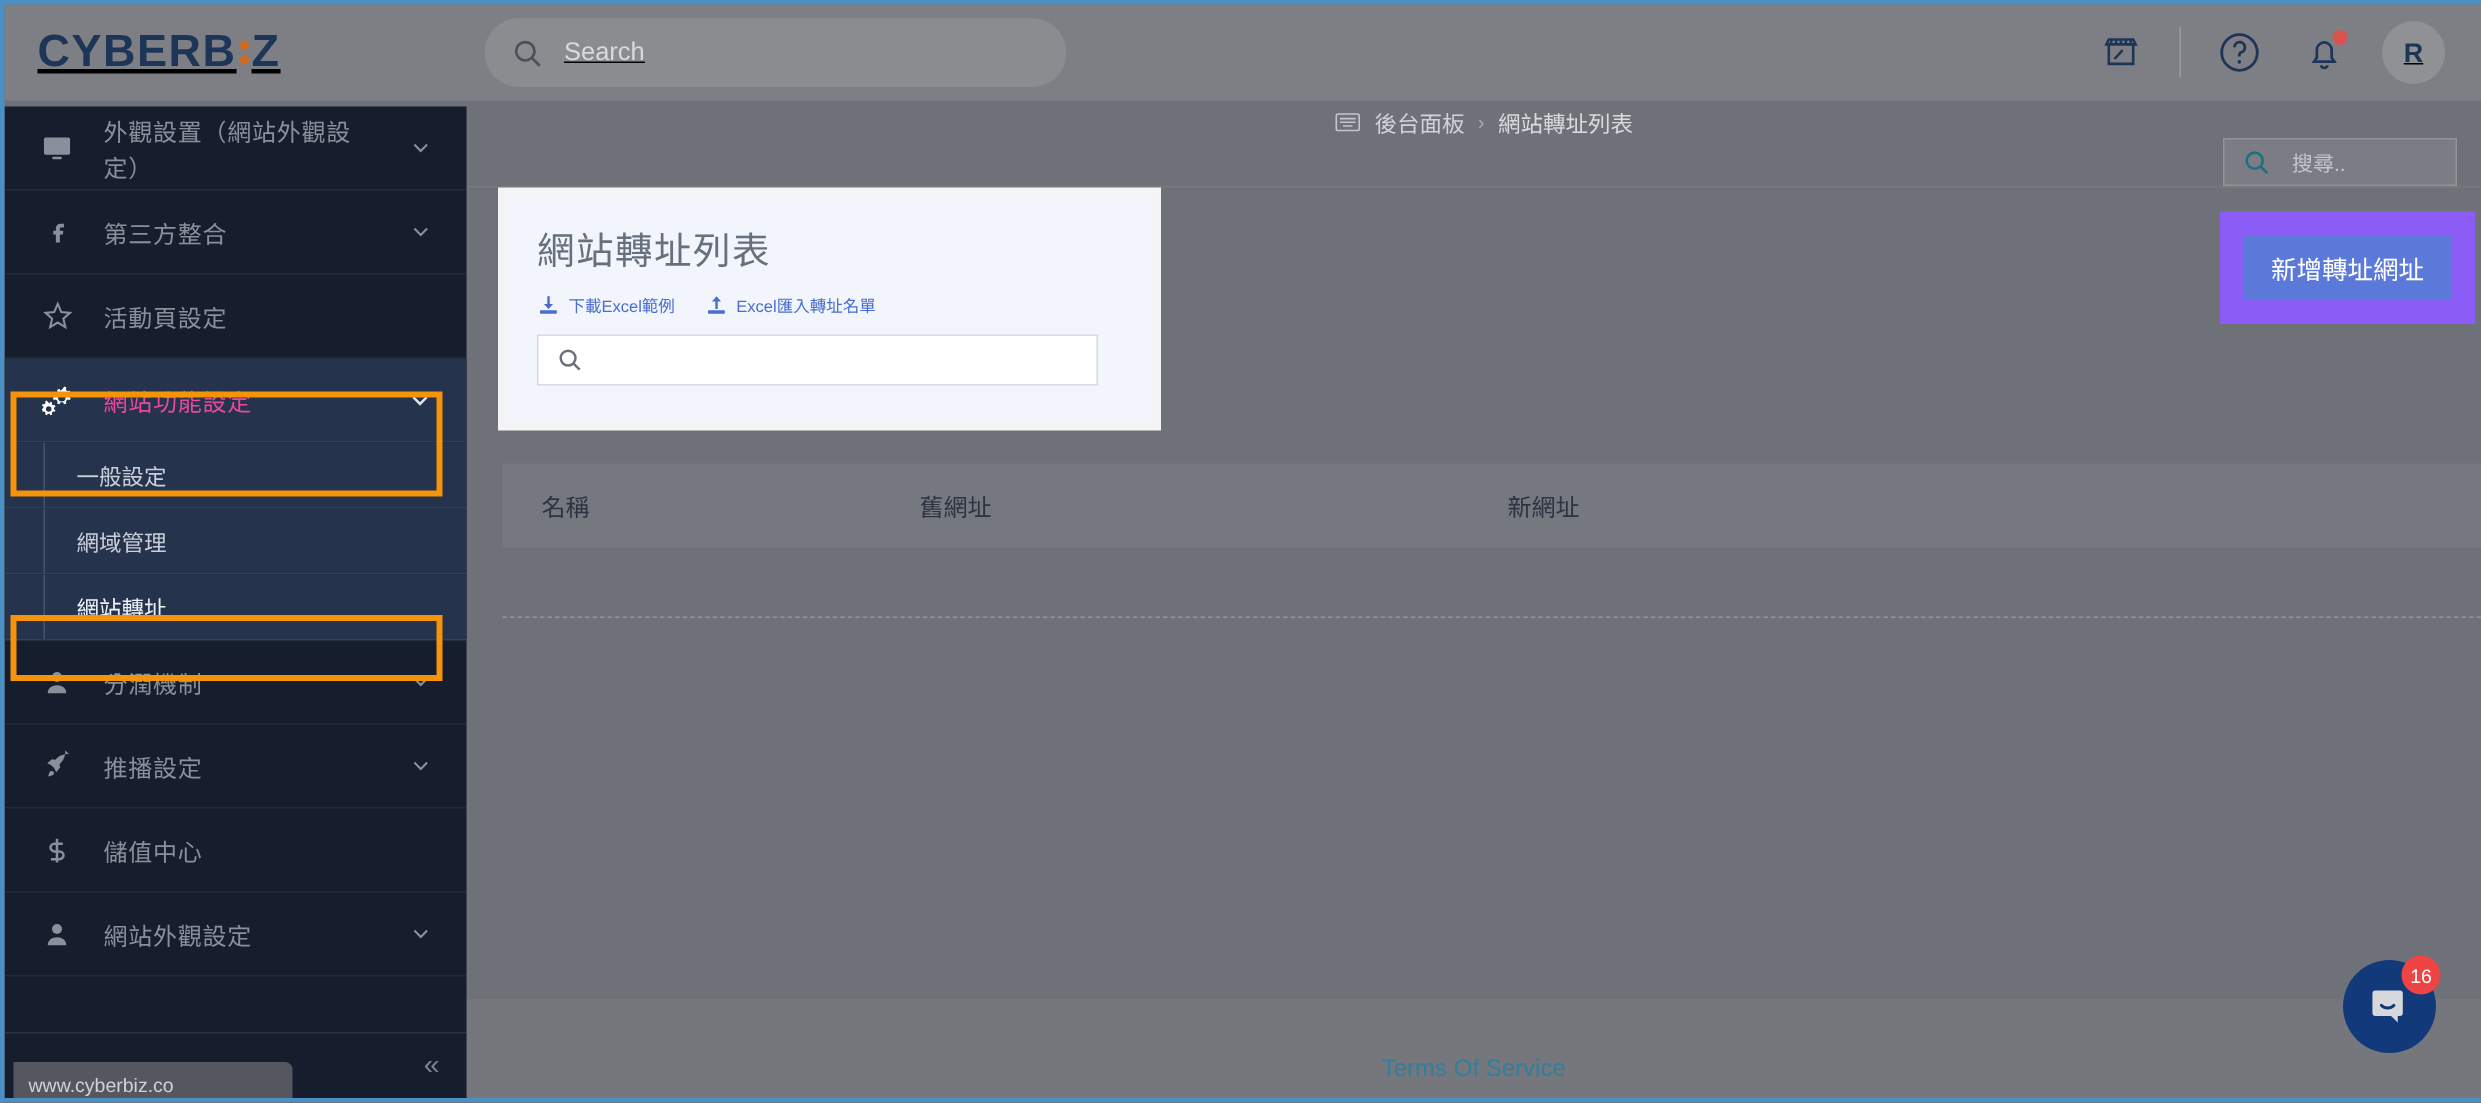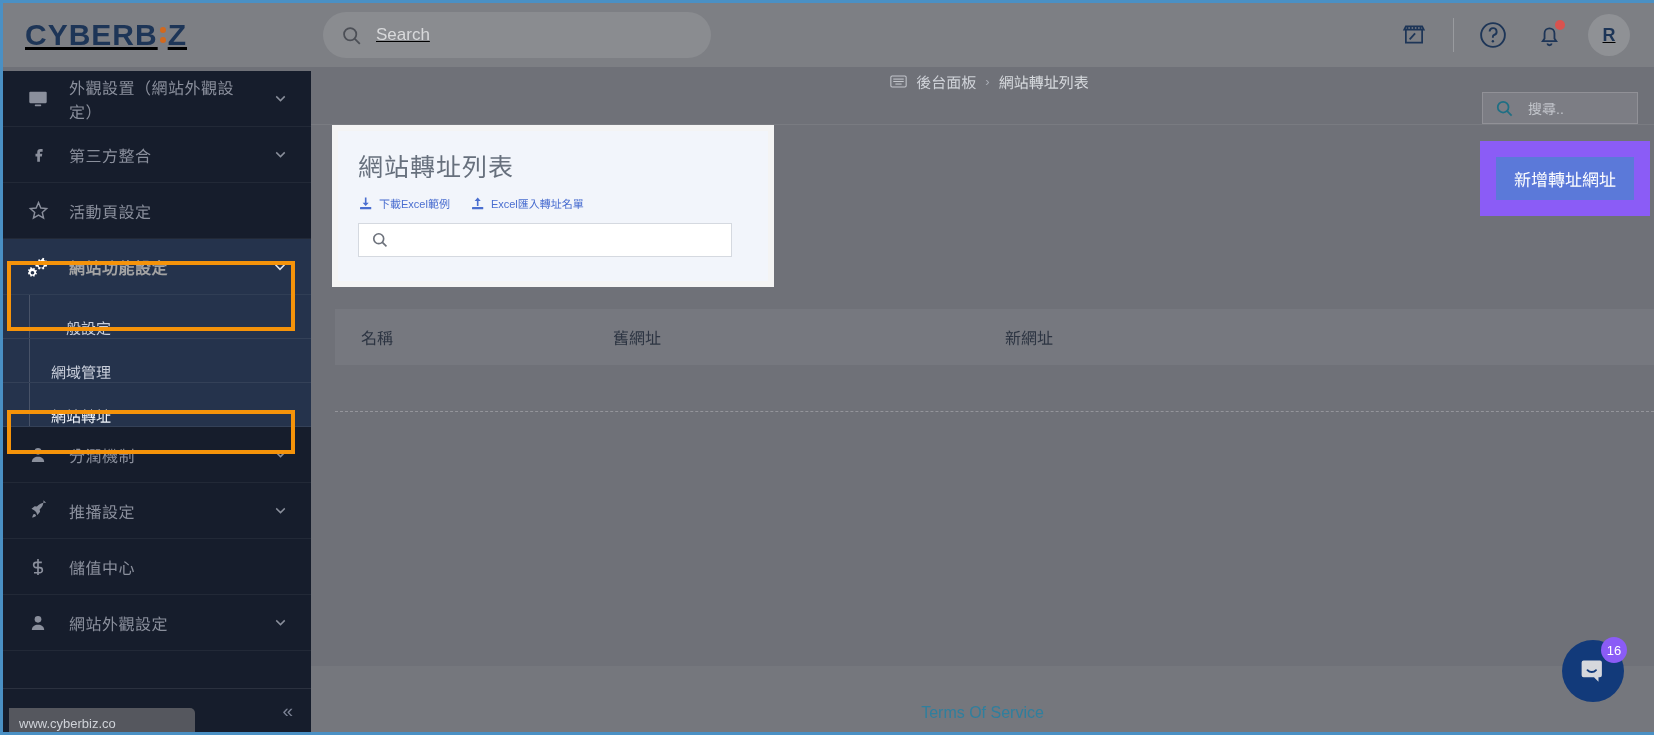--- a/index.html
+++ b/index.html
@@ -76,25 +76,25 @@
   .nav-item {
     height:56px; display:flex; align-items:center;
     padding:0 22px; gap:18px; position:relative;
     border-bottom:1px solid rgba(255,255,255,0.055);
   }
   .nav-item .ico { width:26px; display:flex; align-items:center; justify-content:center; flex-shrink:0; }
   .nav-item .lbl { font-size:16px; color:#8a8f9c; letter-spacing:.5px; }
   .nav-item .chev { margin-left:auto; color:#8a8f9c; }
 
   .nav-item.active { background:#25334c; }
-  .nav-item.active .lbl { color:#a3a3a3; font-weight:700; }
+  .nav-item.active .lbl { color:#ec4899; font-weight:400; }
   .nav-item.active .chev { color:#dfe3ea; }
 
   .sub-item {
-    height:44px; display:flex; align-items:flex-end;
+    height:44px; display:flex; align-items:center;
     padding-left:48px; background:#25334c;
     border-bottom:1px solid rgba(255,255,255,0.07);
     position:relative;
   }
   .sub-item::before {
     content:""; position:absolute; left:26px; top:0; bottom:0;
     width:1px; background:rgba(255,255,255,0.16);
   }
   .sub-item .lbl { font-size:15px; color:#c9cfdb; }
   .sub-item.current .lbl { color:#eef2f8; }
@@ -200,21 +200,21 @@
   
   #intercom {
     position:absolute; right:30px; bottom:30px;
     width:62px; height:62px; border-radius:50%;
     background:#123a7a; z-index:20;
     display:flex; align-items:center; justify-content:center;
   }
   #intercom-badge {
     position:absolute; top:-3px; right:-3px;
     width:26px; height:26px; border-radius:50%;
-    background:#8b5cf6; color:#fff; font-size:13px;
+    background:#ef4444; color:#fff; font-size:13px;
     display:flex; align-items:center; justify-content:center;
   }
 
   svg { display:block; }
 </style>
 </head>
 <body>
 
 <div id="viewport">
 

